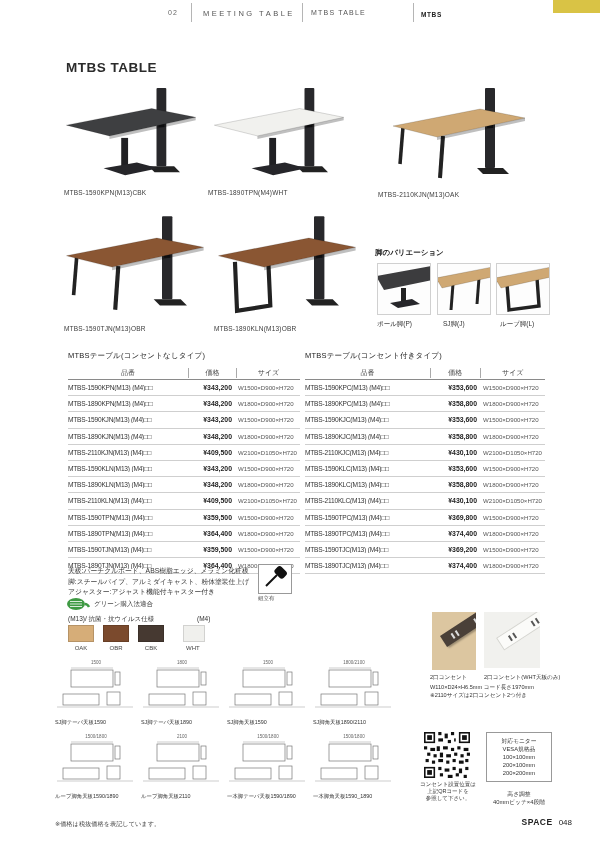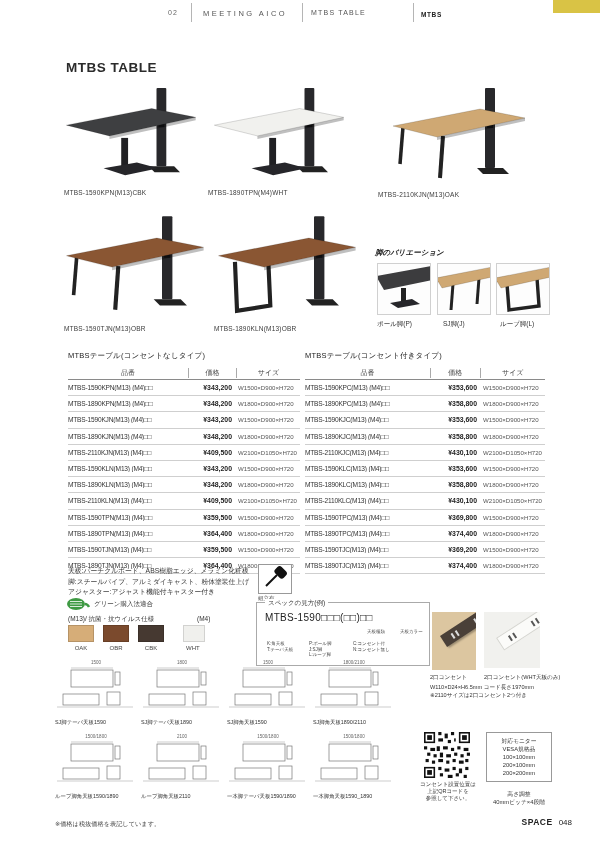--- a/index.html
+++ b/index.html
@@ -16,21 +16,21 @@
   .yellow-tab{position:absolute;top:0;right:0;width:47px;height:13px;background:#d9c345;}
 
   .page-title{position:absolute;left:66px;top:60px;font-size:13.5px;font-weight:600;color:#2b2b2b;letter-spacing:.5px;}
 
   
   .fig{position:absolute;}
   .fig svg{display:block;}
   .fig .cap{position:absolute;left:6px;bottom:0;font-size:6.5px;color:#3a3a3a;letter-spacing:.2px;white-space:nowrap;}
 
   
-  .legvar-title{position:absolute;left:375px;top:248px;font-size:7.5px;font-weight:bold;color:#222;font-style:italic;}
+  .legvar-title{position:absolute;left:375px;top:248px;font-size:7.5px;font-weight:bold;color:#222;}
   .thumb{position:absolute;top:263px;width:52px;height:50px;border:1px solid #d0d0d0;background:#fdfdfd;overflow:hidden;}
   .thumb-label{position:absolute;top:320px;font-size:6.5px;color:#333;white-space:nowrap;}
 
   
   .ptable{position:absolute;width:232px;}
   .ptable .ttl{font-size:7.5px;color:#222;margin:0 0 5px 0;letter-spacing:.2px;}
   .thead{display:flex;height:13px;align-items:center;border-bottom:1px solid #8a8a8a;color:#444;font-size:7px;}
   .thead span{text-align:center;}
   .prow{display:flex;height:15.2px;align-items:center;border-bottom:1px solid #cfcfcf;}
   .c-code{width:120px;font-size:6.6px;color:#333;letter-spacing:-.2px;white-space:nowrap;overflow:hidden;}
@@ -113,21 +113,21 @@
       <g id="tbl-loop">
         <use href="#stand"></use>
         <polyline points="56,46 58,90 26,95 24,48" fill="none" stroke="#222" stroke-width="4"></polyline>
         <use href="#ttop"></use>
       </g>
     </defs>
   </svg>
 
   <div class="crumb" style="left:168px">02</div>
   <div class="vline" style="left:191px"></div>
-  <div class="crumb sec" style="left:203px">MEETING AICO</div>
+  <div class="crumb sec" style="left:203px">MEETING TABLE</div>
   <div class="vline" style="left:302px"></div>
   <div class="crumb sub" style="left:311px">MTBS TABLE</div>
   <div class="vline" style="left:413px"></div>
   <div class="crumb tab" style="left:421px;top:11px">MTBS</div>
   <div class="yellow-tab"></div>
 
   <div class="page-title">MTBS TABLE</div>
 
   <div class="fig" style="left: 58px; top: 84px; width: 150px; height: 112px; --top: #3e3f41;">
     <svg viewBox="0 0 150 100" width="148" height="98">
@@ -367,33 +367,20 @@
       <div style="position:absolute;top:20px;left:0;width:26px;text-align:center;font-size:6px;color:#444">OBR</div>
     </div>
       <div style="position:relative;width:26px;height:38px">
       <div style="width: 26px; height: 17px; box-shadow: rgba(0, 0, 0, 0.15) 0px 0px 0px 1px inset; background: rgb(70, 57, 49);"></div>
       <div style="position:absolute;top:20px;left:0;width:26px;text-align:center;font-size:6px;color:#444">CBK</div>
     </div>
     </div>
   <div class="swatch" style="left: 183px; width: 22px; background: rgb(240, 240, 237);"></div>
   <div class="swatch-label" style="left:186px">WHT</div>
 
-  <div class="spec-box">
-    <div class="spec-legend">スペックの見方(例)</div>
-    <div class="spec-model">MTBS-1590□□□(□□)□□</div>
-    <div class="spec-sub" style="left:110px;top:26px">天板種類</div>
-    <div class="spec-sub" style="left:143px;top:26px">天板カラー</div>
-    <div class="spec-sub" style="left:10px;top:38px">K:角天板
-T:テーパ天板</div>
-    <div class="spec-sub" style="left:52px;top:38px">P:ポール脚
-J:SJ脚
-L:ループ脚</div>
-    <div class="spec-sub" style="left:96px;top:38px">C:コンセント付
-N:コンセント無し</div>
-  </div>
 
   <div class="photo" style="left:432px;top:612px;width:44px;height:58px;background:#dcc6a0">
     <div class="outlet-strip" style="background:#4a4038;box-shadow:1px 2px 2px rgba(0,0,0,.3)">
       <span class="outlet-hole">
           <i style="background:#ddd"></i>
           <i style="background:#ddd"></i>
         </span>
       <span class="outlet-hole">
           <i style="background:#ddd"></i>
         </span>

